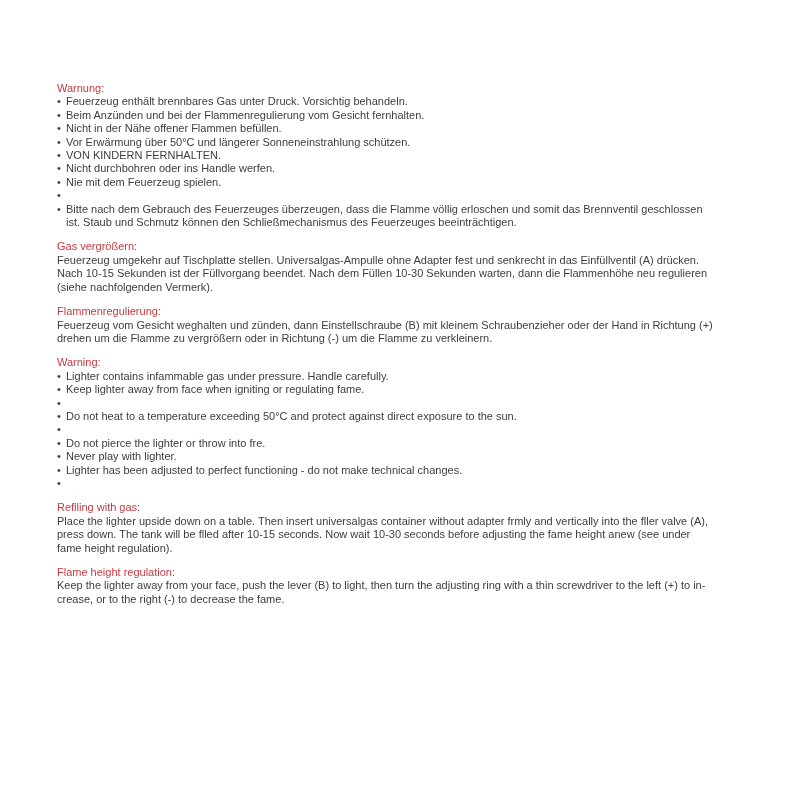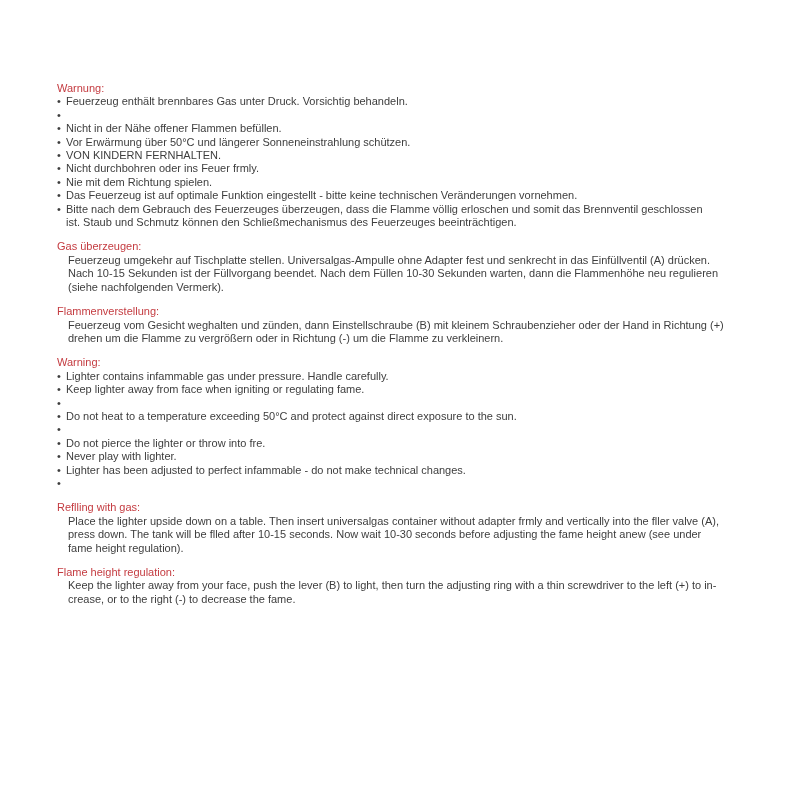--- a/index.html
+++ b/index.html
@@ -30,76 +30,76 @@
   .section-heading {
     color: #c43b40;
     font-weight: 400;
   }
   .bullet-row { display: flex; }
   .bullet-marker {
     flex: 0 0 auto;
     width: 9px;
   }
   .bullet-text { white-space: pre-line; }
-  .section-paragraph { white-space: pre-line; margin-left: 11px; }
+  .section-paragraph { white-space: pre-line; }
 </style>
 </head>
 <body>
 
 <div class="page">
   <div class="content" id="content">
       <div class="section">
         <div class="section-heading">Warnung:</div>
         <div>
           <div class="bullet-row">
             <span class="bullet-marker">•</span>
             <span class="bullet-text">Feuerzeug enthält brennbares Gas unter Druck. Vorsichtig behandeln.</span>
           </div>
           <div class="bullet-row">
             <span class="bullet-marker">•</span>
+            <span class="bullet-text">Beim Anzünden und bei der Flammenregulierung vom Gesicht fernhalten.</span>
           </div>
           <div class="bullet-row">
             <span class="bullet-marker">•</span>
             <span class="bullet-text">Nicht in der Nähe offener Flammen befüllen.</span>
           </div>
           <div class="bullet-row">
             <span class="bullet-marker">•</span>
             <span class="bullet-text">Vor Erwärmung über 50°C und längerer Sonneneinstrahlung schützen.</span>
           </div>
           <div class="bullet-row">
             <span class="bullet-marker">•</span>
             <span class="bullet-text">VON KINDERN FERNHALTEN.</span>
           </div>
           <div class="bullet-row">
             <span class="bullet-marker">•</span>
-            <span class="bullet-text">Nicht durchbohren oder ins Feuer frmly.</span>
+            <span class="bullet-text">Nicht durchbohren oder ins Handle werfen.</span>
           </div>
           <div class="bullet-row">
             <span class="bullet-marker">•</span>
-            <span class="bullet-text">Nie mit dem Richtung spielen.</span>
+            <span class="bullet-text">Nie mit dem Feuerzeug spielen.</span>
           </div>
           <div class="bullet-row">
             <span class="bullet-marker">•</span>
-            <span class="bullet-text">Das Feuerzeug ist auf optimale Funktion eingestellt - bitte keine technischen Veränderungen vornehmen.</span>
           </div>
           <div class="bullet-row">
             <span class="bullet-marker">•</span>
             <span class="bullet-text">Bitte nach dem Gebrauch des Feuerzeuges überzeugen, dass die Flamme völlig erloschen und somit das Brennventil geschlossen
 ist. Staub und Schmutz können den Schließmechanismus des Feuerzeuges beeinträchtigen.</span>
           </div>
         </div>
       </div>
       <div class="section">
-        <div class="section-heading">Gas überzeugen:</div>
+        <div class="section-heading">Gas vergrößern:</div>
         <div class="section-paragraph">Feuerzeug umgekehr auf Tischplatte stellen. Universalgas-Ampulle ohne Adapter fest und senkrecht in das Einfüllventil (A) drücken.
 Nach 10-15 Sekunden ist der Füllvorgang beendet. Nach dem Füllen 10-30 Sekunden warten, dann die Flammenhöhe neu regulieren
 (siehe nachfolgenden Vermerk).</div>
       </div>
       <div class="section">
-        <div class="section-heading">Flammenverstellung:</div>
+        <div class="section-heading">Flammenregulierung:</div>
         <div class="section-paragraph">Feuerzeug vom Gesicht weghalten und zünden, dann Einstellschraube (B) mit kleinem Schraubenzieher oder der Hand in Richtung (+)
 drehen um die Flamme zu vergrößern oder in Richtung (-) um die Flamme zu verkleinern.</div>
       </div>
       <div class="section">
         <div class="section-heading">Warning:</div>
         <div>
           <div class="bullet-row">
             <span class="bullet-marker">•</span>
             <span class="bullet-text">Lighter contains infammable gas under pressure. Handle carefully.</span>
           </div>
@@ -120,21 +120,21 @@
           <div class="bullet-row">
             <span class="bullet-marker">•</span>
             <span class="bullet-text">Do not pierce the lighter or throw into fre.</span>
           </div>
           <div class="bullet-row">
             <span class="bullet-marker">•</span>
             <span class="bullet-text">Never play with lighter.</span>
           </div>
           <div class="bullet-row">
             <span class="bullet-marker">•</span>
-            <span class="bullet-text">Lighter has been adjusted to perfect infammable - do not make technical changes.</span>
+            <span class="bullet-text">Lighter has been adjusted to perfect functioning - do not make technical changes.</span>
           </div>
           <div class="bullet-row">
             <span class="bullet-marker">•</span>
           </div>
         </div>
       </div>
       <div class="section">
         <div class="section-heading">Reflling with gas:</div>
         <div class="section-paragraph">Place the lighter upside down on a table. Then insert universalgas container without adapter frmly and vertically into the fller valve (A),
 press down. The tank will be flled after 10-15 seconds. Now wait 10-30 seconds before adjusting the fame height anew (see under

